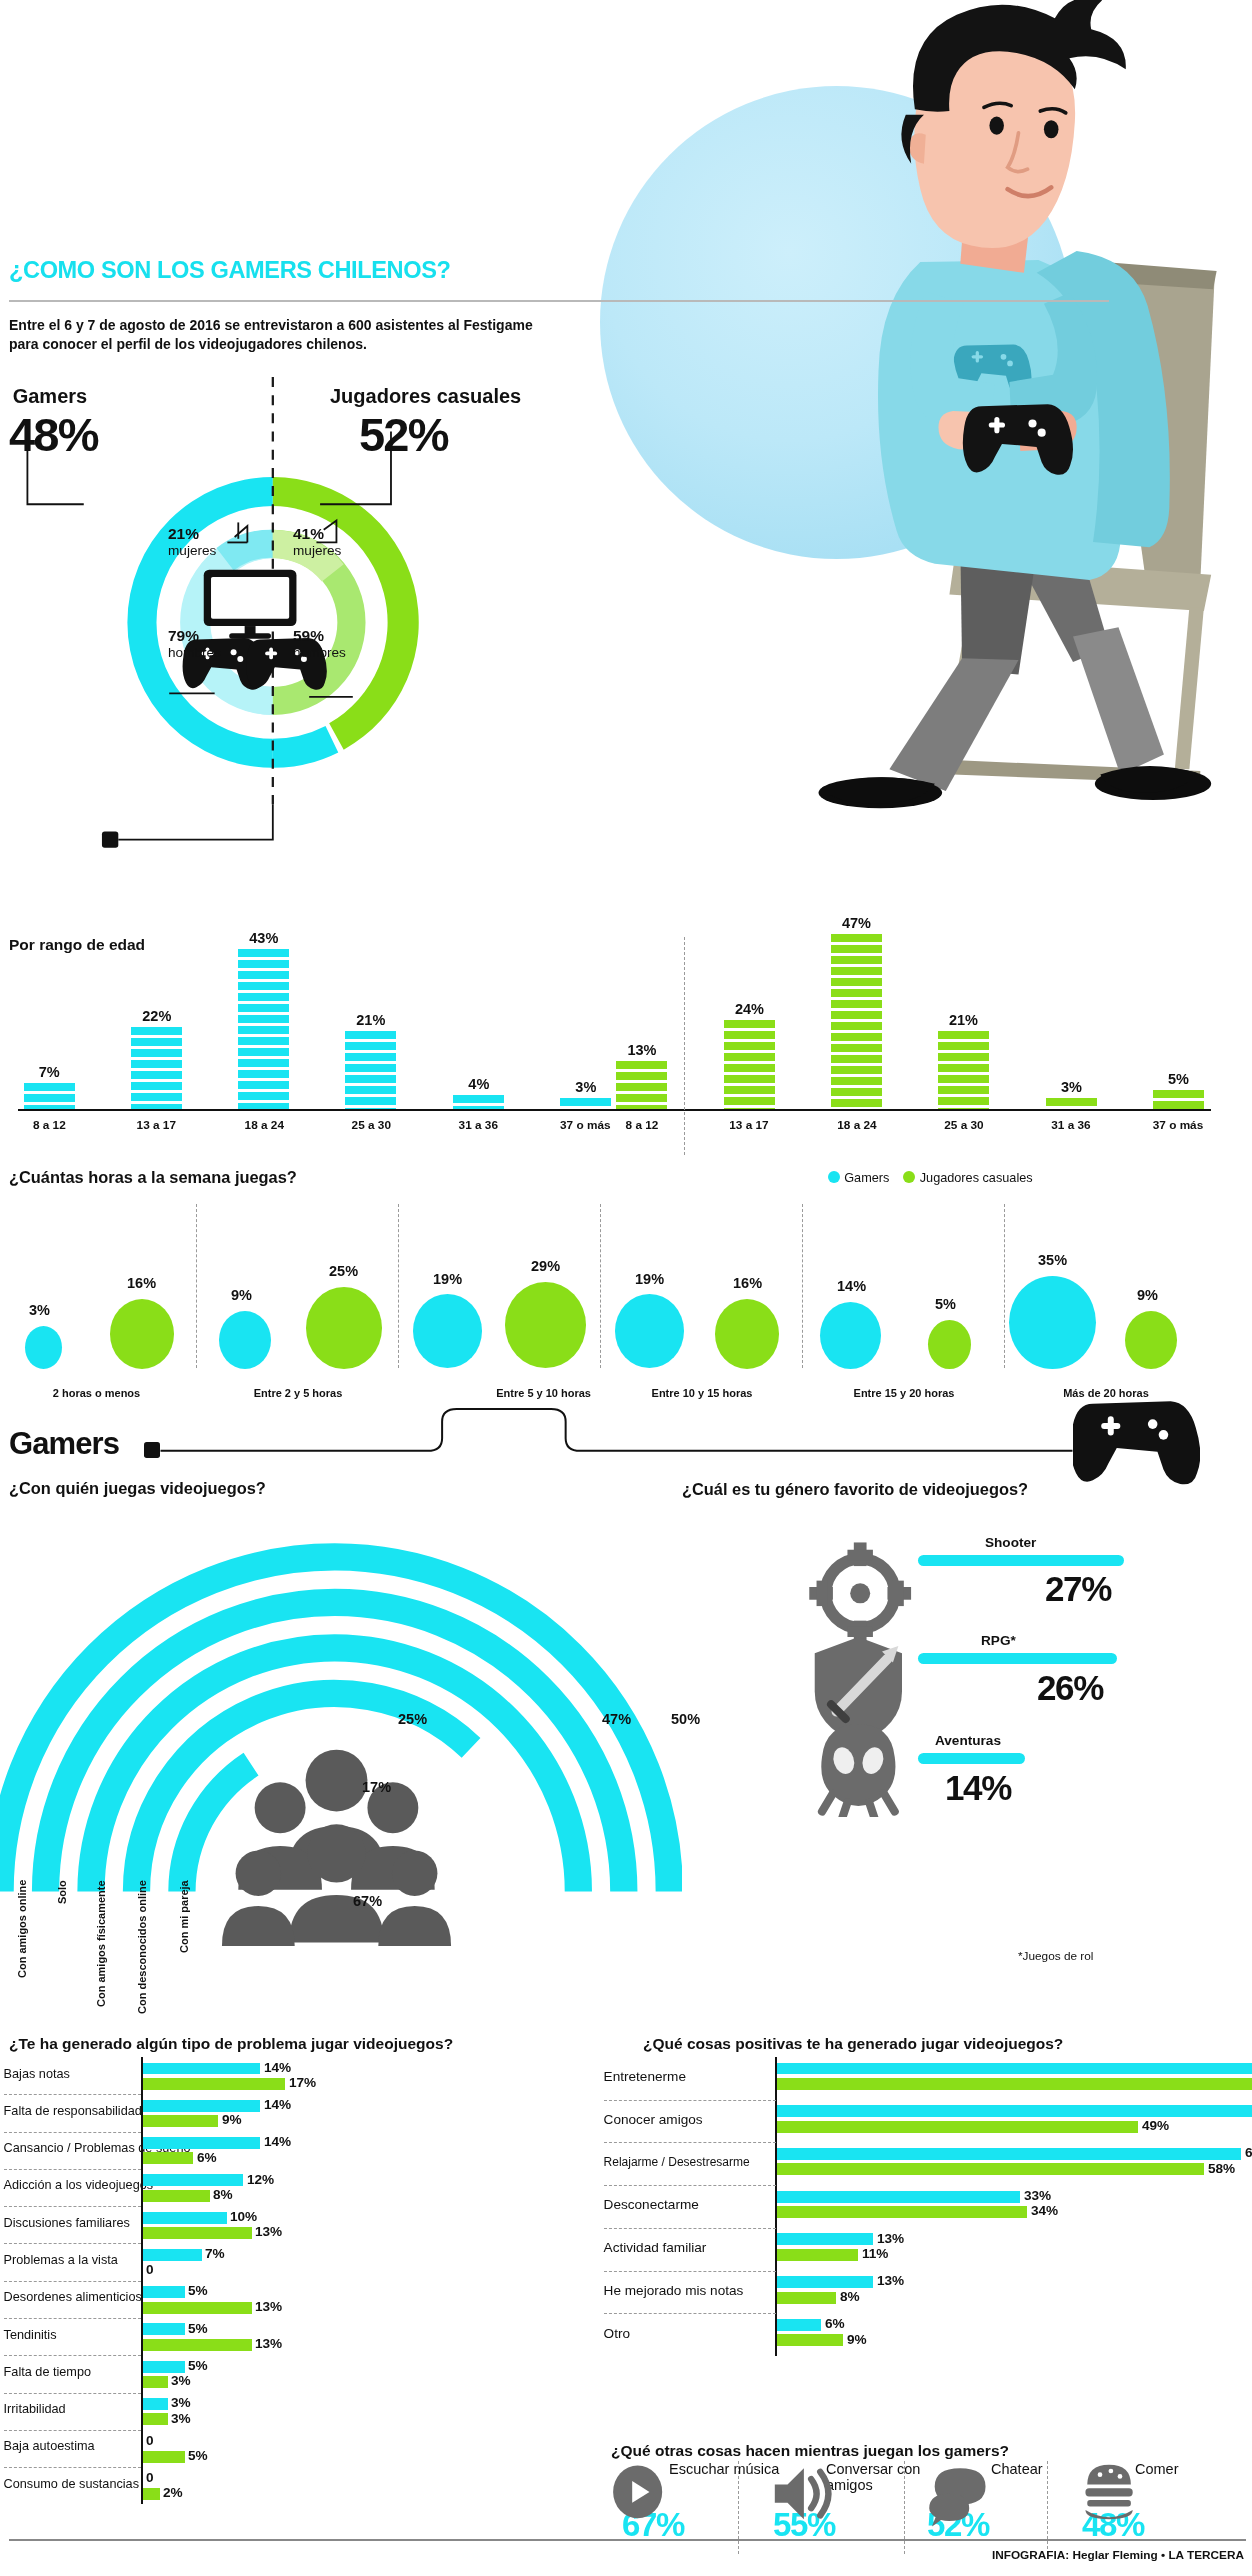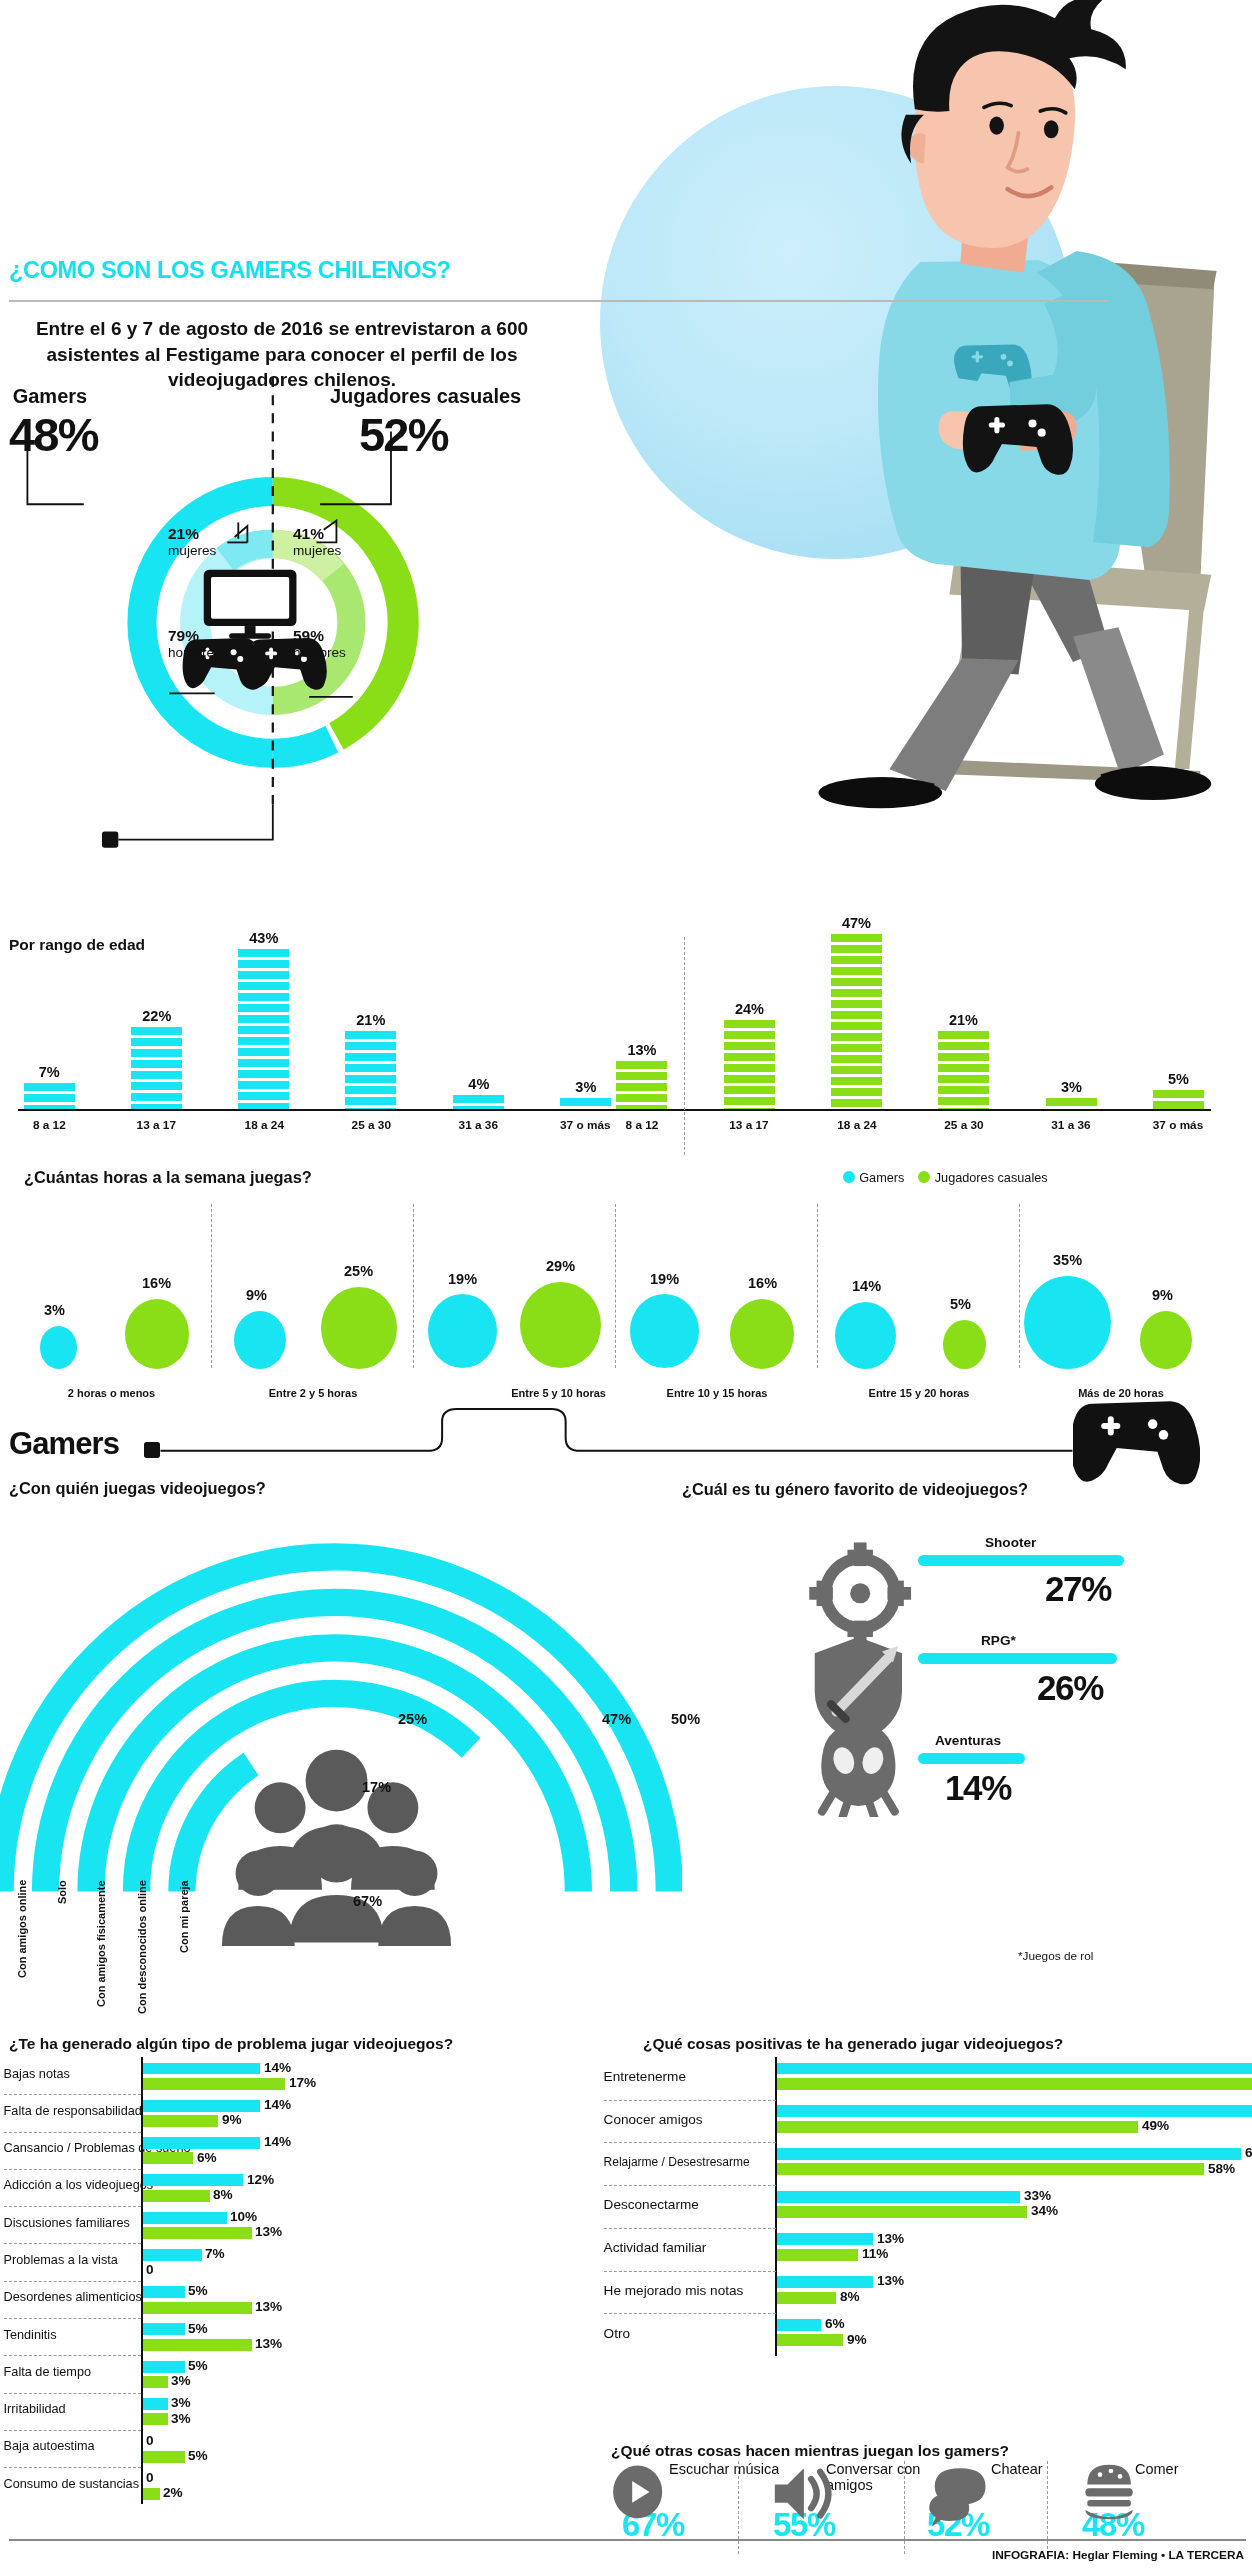--- a/index.html
+++ b/index.html
@@ -23,21 +23,21 @@
   
   .title {
     position:absolute; left:9px; top:257px;
     font-size:23.6px; font-weight:bold; letter-spacing:-0.4px;
     color:#17e0ee;
     font-family:"Liberation Sans", sans-serif;
   }
   .rule-top { position:absolute; left:9px; top:300px; width:1100px; height:1.8px; background:#b9b9b9; }
   .intro {
     position:absolute; left:9px; top:316px; width:546px;
-    font-size:19px; line-height:1.35; color:#111; font-weight:600;text-align:center;
+    font-size:14px; line-height:1.35; color:#111; font-weight:600;
   }
 
   
   .donut-wrap { position:absolute; left:0px; top:377px; width:582px; height:509px; }
   .lbl-gamers { position:absolute; left:12.7px; top:8.2px; font-size:20px; font-weight:bold; color:#111; }
   .num-gamers { position:absolute; left:9px; top:30px; font-size:47px; font-weight:bold; color:#111; letter-spacing:-1.8px;}
   .lbl-cas { position:absolute; left:330px; top:8.2px; font-size:20px; font-weight:bold; color:#111; }
   .num-cas { position:absolute; left:359px; top:30px; font-size:47px; font-weight:bold; color:#111; letter-spacing:-1.8px;}
 
   .pct21 { position:absolute; left:168px; top:148px; font-size:15.5px; font-weight:bold; color:#111;}
@@ -55,21 +55,21 @@
   .barchart { position:absolute; height:209px; }
   .bar-col { position:absolute; bottom:27px; width:51px; text-align:center; }
   .bar-val { font-size:14.5px; font-weight:bold; color:#111; margin-bottom:2.7px; }
   .bar-body { width:51px; margin:0 auto; }
   .bar-cat { position:absolute; bottom:3.6px; width:64px; text-align:center; font-size:11.8px; color:#111; font-weight:600;}
   .axis { position:absolute; height:1.8px; background:#111; bottom:25.5px; }
   .vdash { position:absolute; top:937px; left:684px; width:0; height:218px;
            border-left:1.8px dashed #9a9a9a; }
 
   
-  .hours-sec { position:absolute; left:15px; top:1164px; width:1049px; height:264px; }
+  .hours-sec { position:absolute; left:0; top:1164px; width:1049px; height:264px; }
   .hours-title { position:absolute; left:9px; top:3.6px; font-size:16.4px; font-weight:bold; color:#111; }
   .legend { position:absolute; right:16.4px; top:7.3px; font-size:12.7px; color:#111; }
   .legend .dot { display:inline-block; width:11.8px; height:11.8px; border-radius:50%; vertical-align:-0.9px; margin-right:4.5px; }
   .hours-val { position:absolute; font-size:14.5px; font-weight:bold; color:#111; white-space:nowrap;}
   .hours-lab { position:absolute; bottom:9px; font-size:11px; color:#111; text-align:center; font-weight:600;}
   .hsep { position:absolute; top:40px; height:164px; border-left:1.8px dashed #9a9a9a; }
 
   
   .gamers-banner { position:absolute; left:9px; top:1426px; font-size:31px; font-weight:bold; color:#111; letter-spacing:-0.9px;}
   .gm-sq { position:absolute; left:144px; top:1442px; width:15.5px; height:15.5px; background:#111; border-radius:2.7px;}

